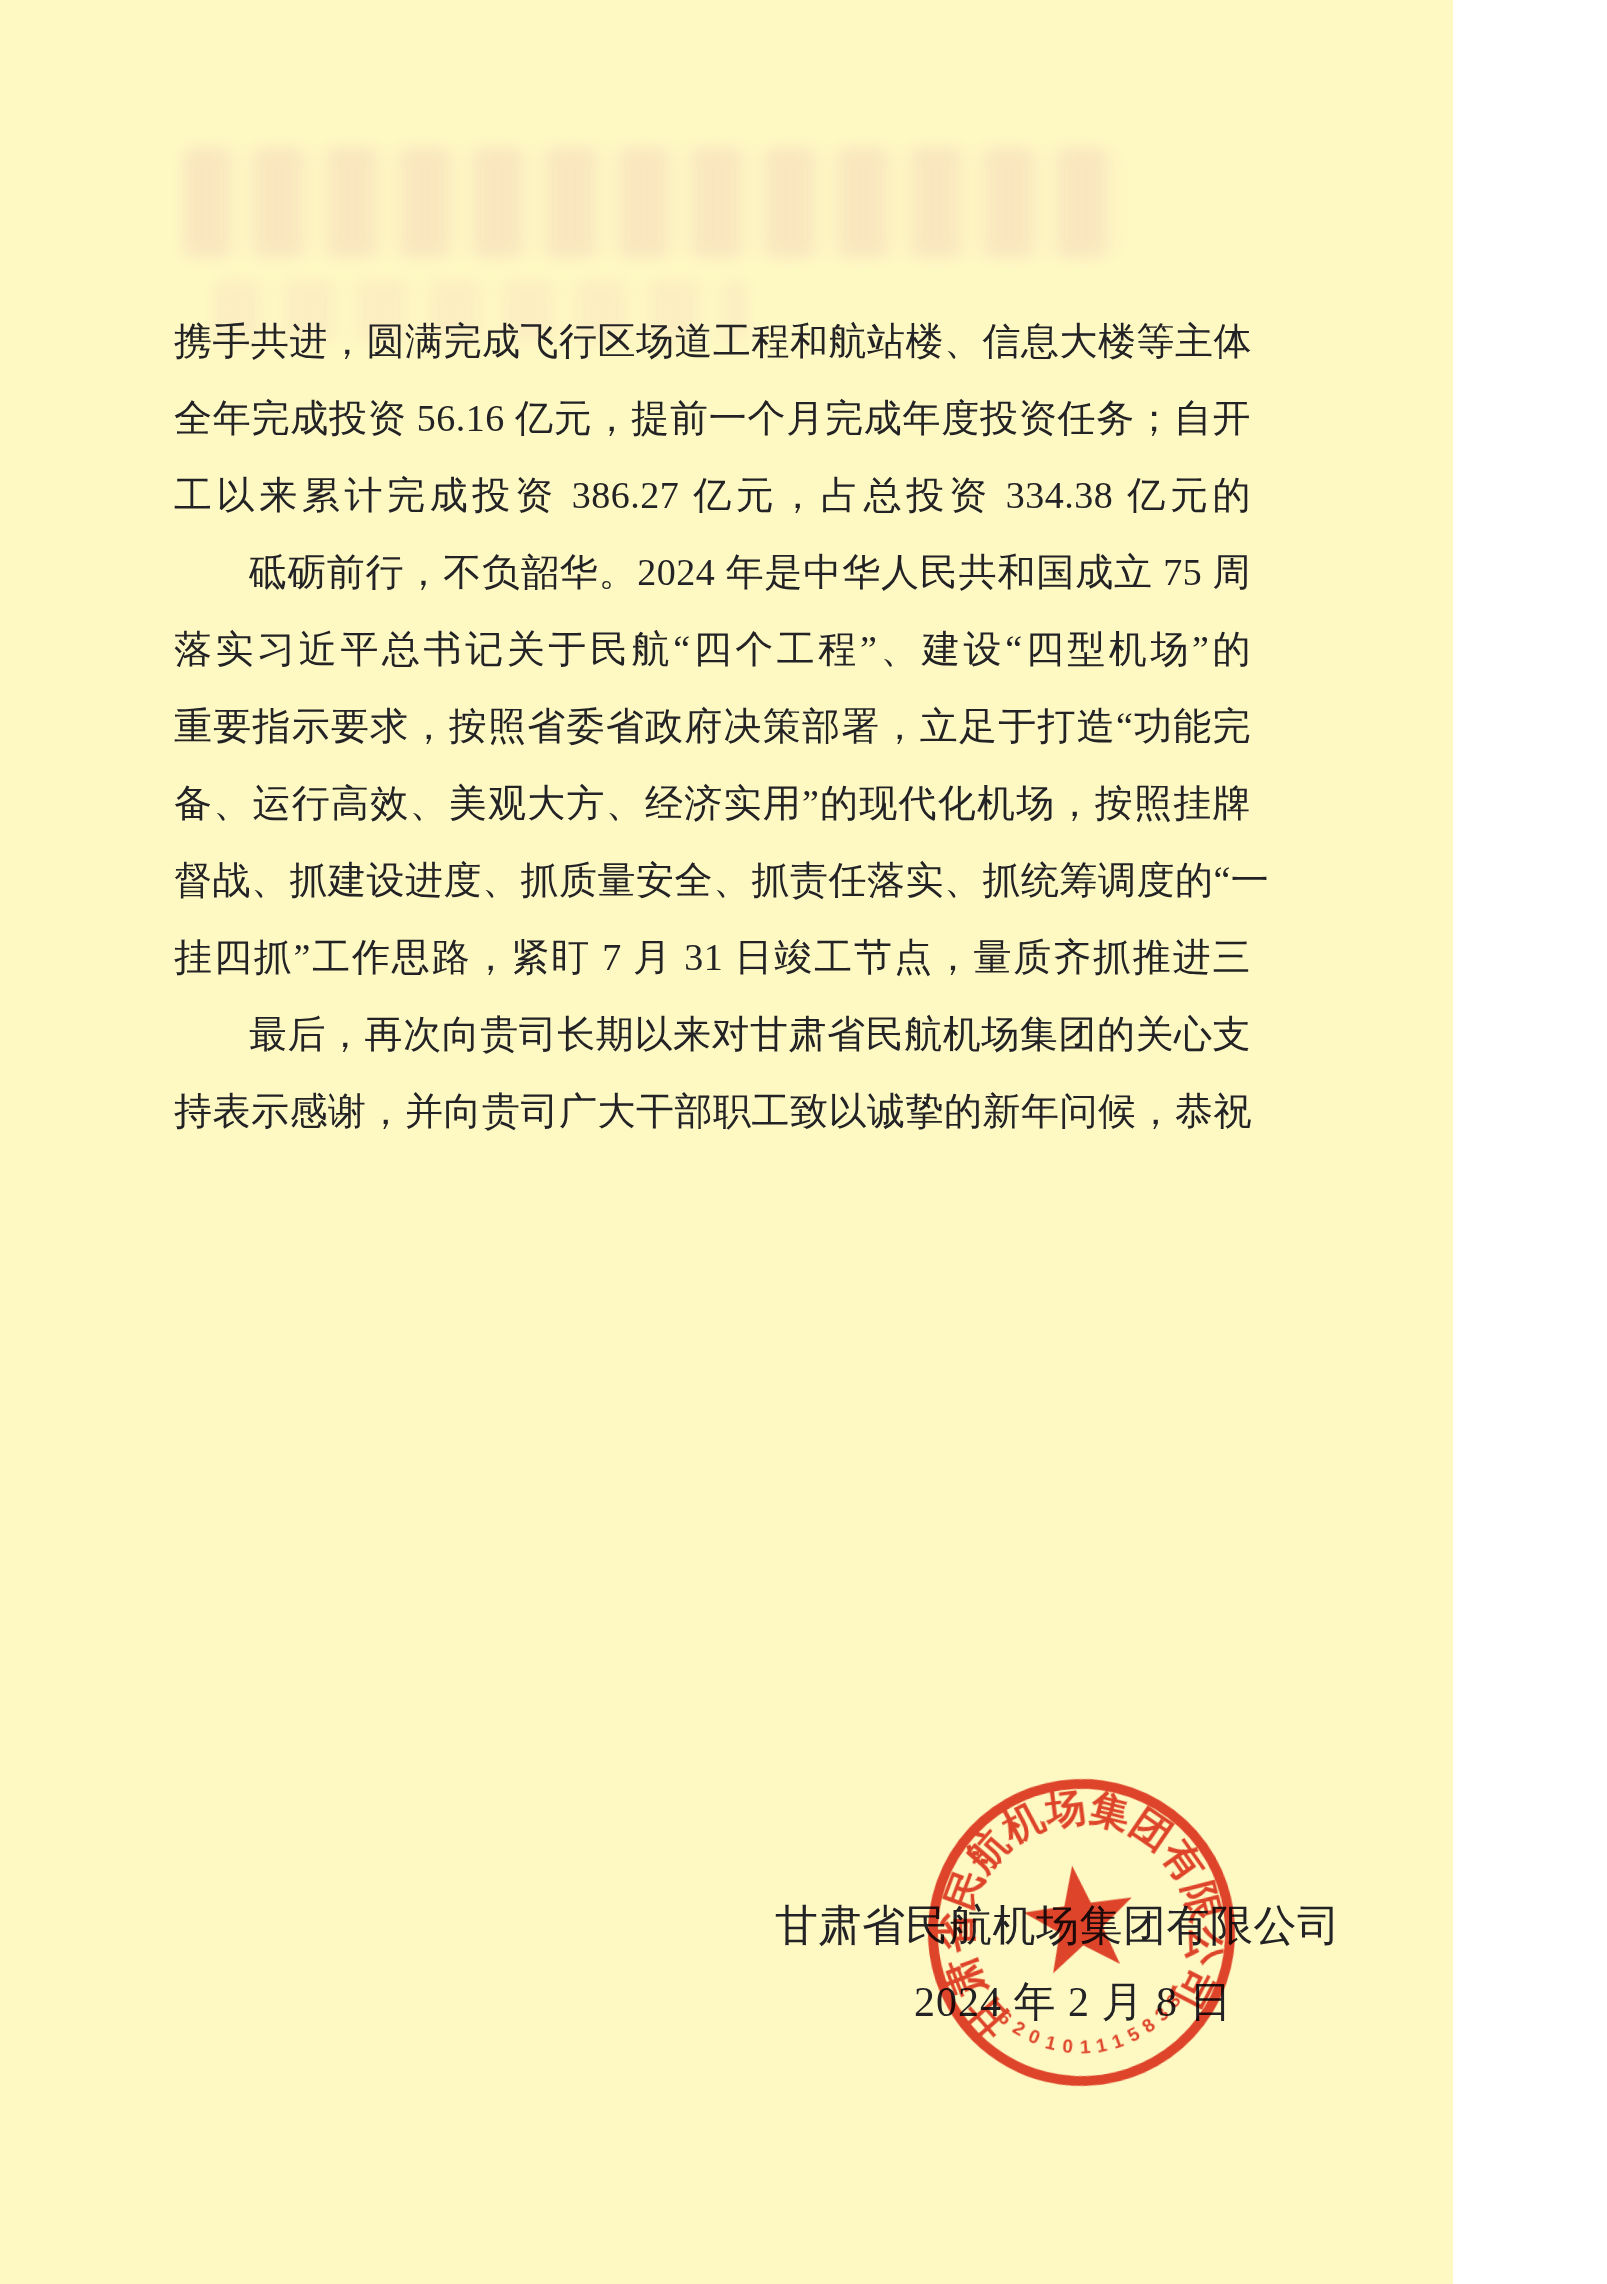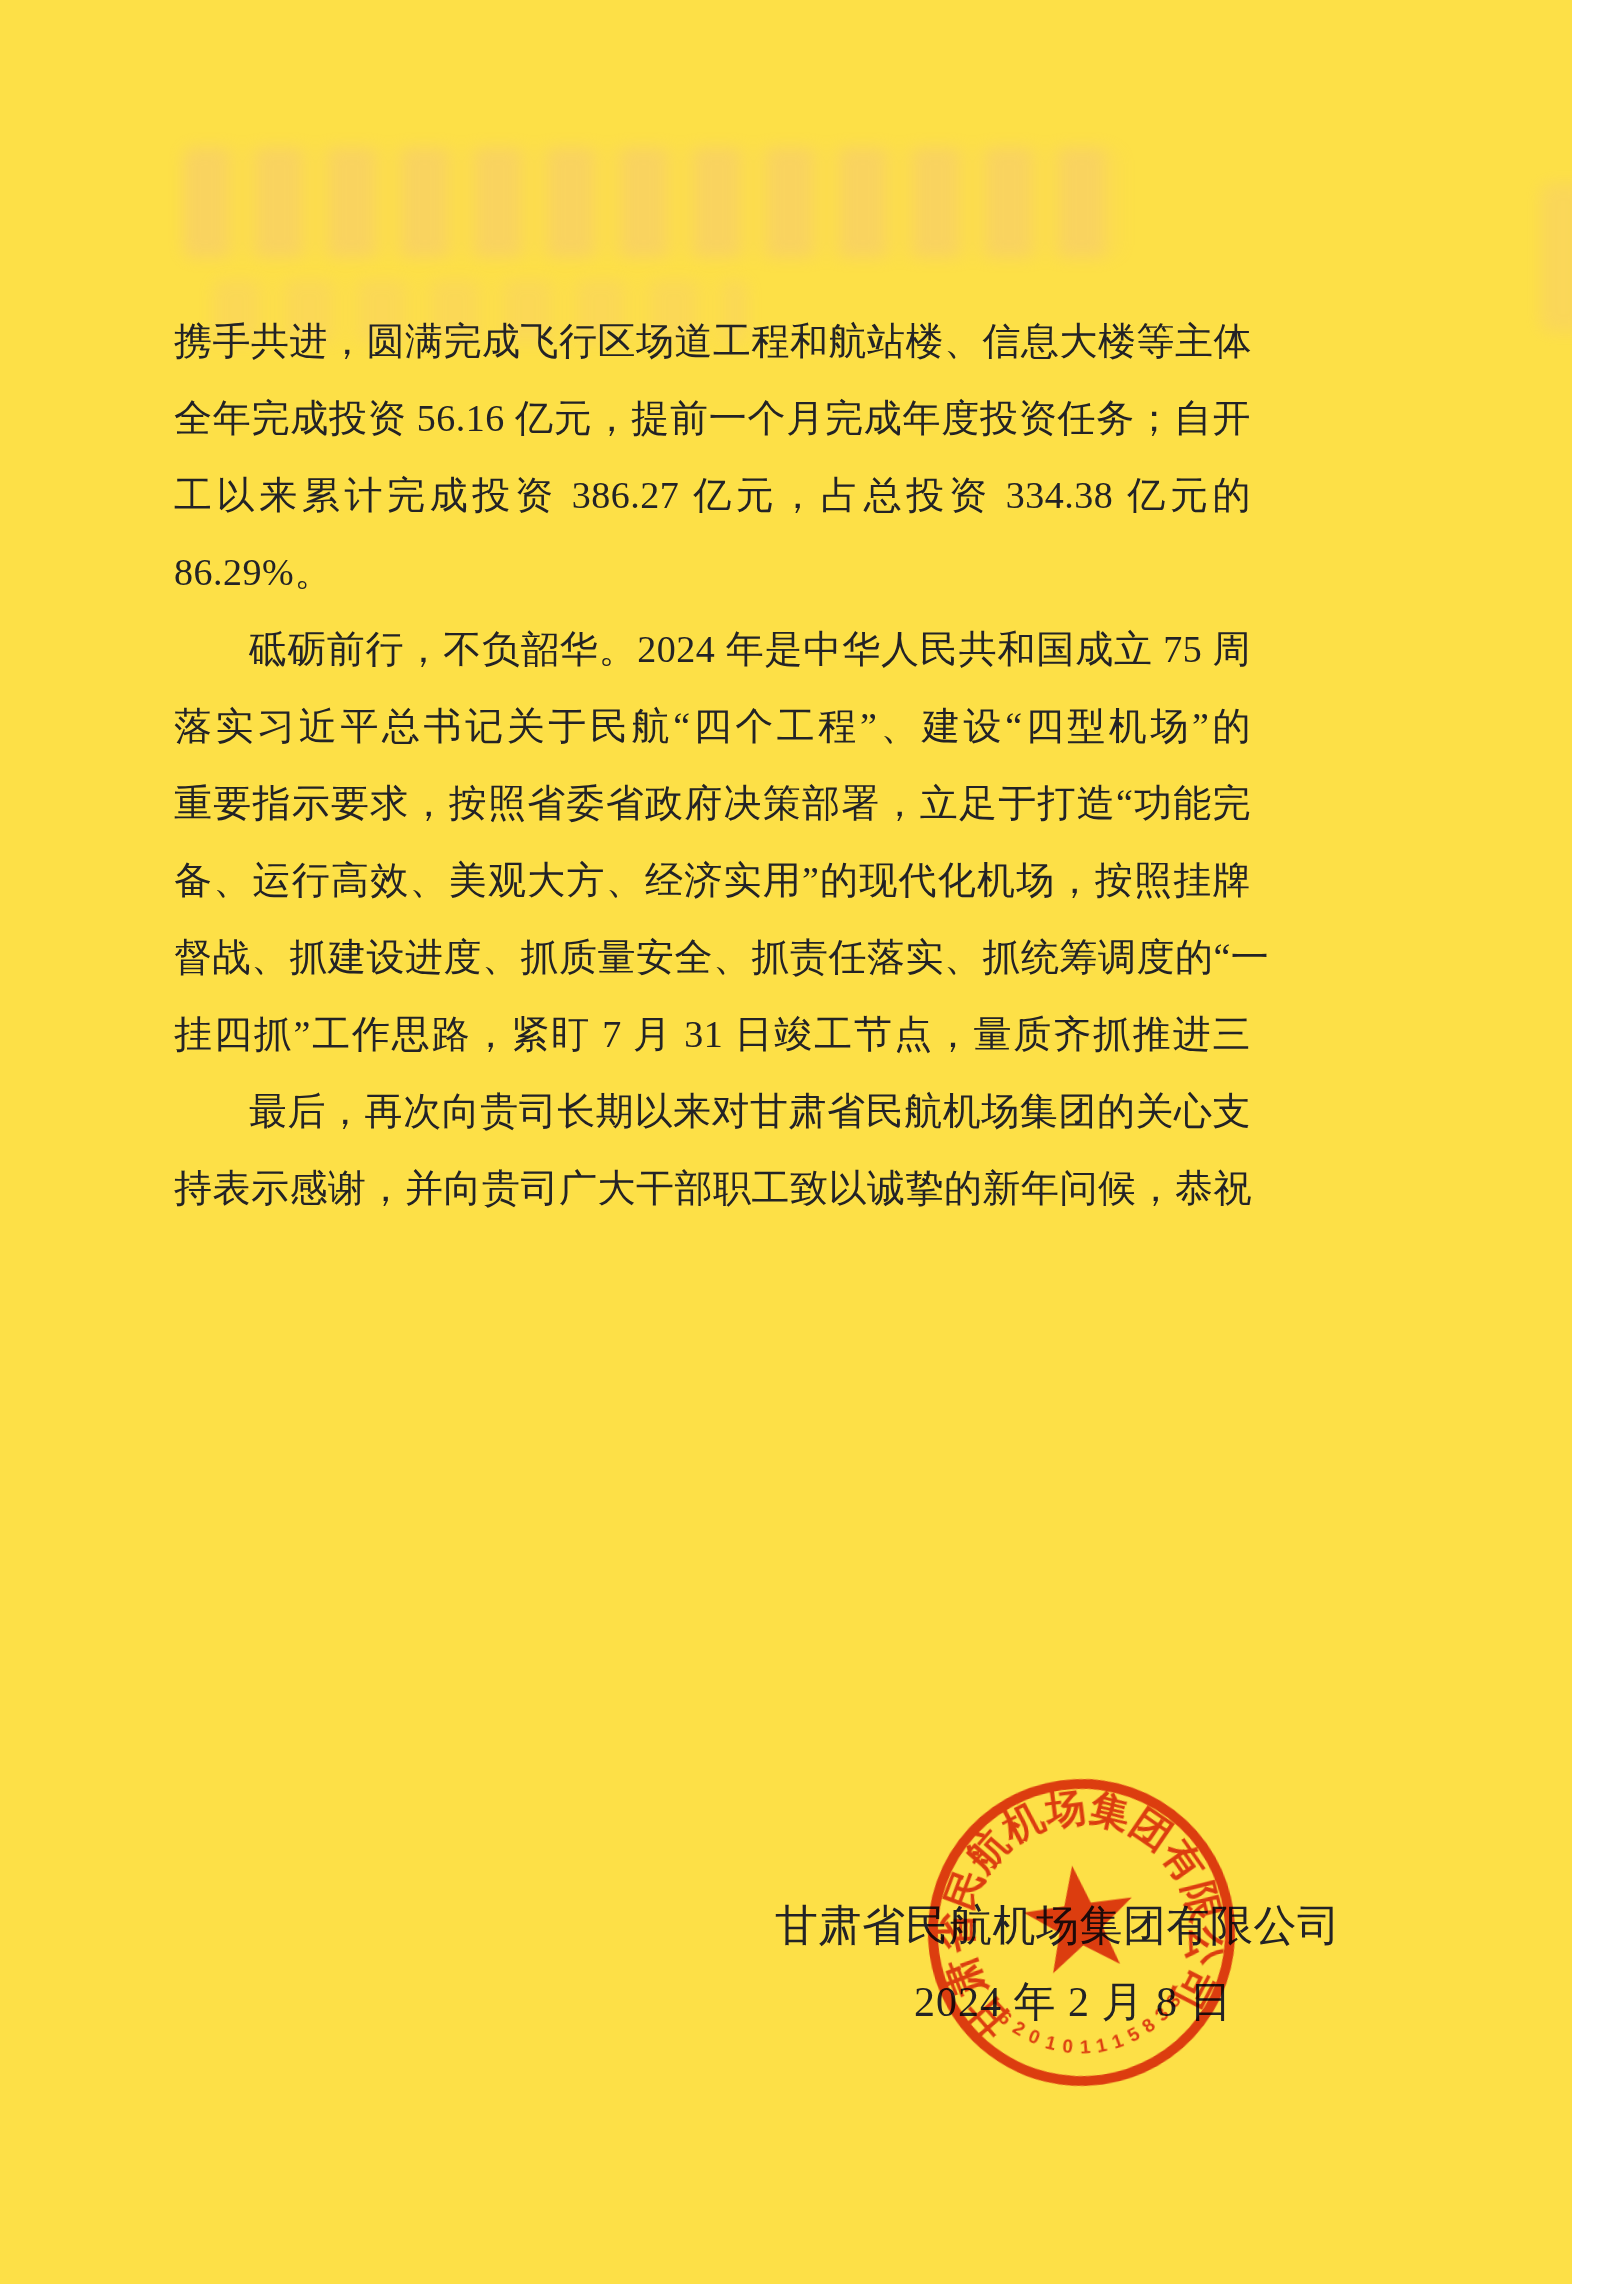--- a/index.html
+++ b/index.html
@@ -1,19 +1,19 @@
 <!DOCTYPE html>
 <html><head>
 <meta charset="utf-8">
 <style>
   html,body{margin:0;padding:0;}
   .page{
     position:relative;
-    width:1572px;height:2285px;
-    background:#fde047;
+    width:1453px;height:2285px;
+    background:#fef9c3;
     overflow:hidden;
     font-family:"Liberation Serif","DejaVu Serif",serif;
     color:#232326;
   }
   
   .ghost{
     position:absolute;
     background:repeating-linear-gradient(90deg,
       rgba(236,168,178,.55) 0 46px,
       rgba(236,168,178,.12) 46px 73px);
@@ -95,21 +95,20 @@
   <div class="ghost g1"></div>
   <div class="ghost g2"></div>
   <div class="ghost g3"></div>
 
   <div class="body-text">
 
     <div>
       <div class="line">携手共进，圆满完成飞行区场道工程和航站楼、信息大楼等主体</div>
       <div class="line">全年完成投资 56.16 亿元，提前一个月完成年度投资任务；自开</div>
       <div class="line">工以来累计完成投资 386.27 亿元，占总投资 334.38 亿元的</div>
-      <div class="line end">86.29%。</div>
     </div>
 
     <div>
       <div class="line indent">砥砺前行，不负韶华。2024 年是中华人民共和国成立 75 周</div>
       <div class="line">落实习近平总书记关于民航“四个工程”、建设“四型机场”的</div>
       <div class="line">重要指示要求，按照省委省政府决策部署，立足于打造“功能完</div>
       <div class="line">备、运行高效、美观大方、经济实用”的现代化机场，按照挂牌</div>
       <div class="line">督战、抓建设进度、抓质量安全、抓责任落实、抓统筹调度的“一</div>
       <div class="line">挂四抓”工作思路，紧盯 7 月 31 日竣工节点，量质齐抓推进三</div>
     </div>

